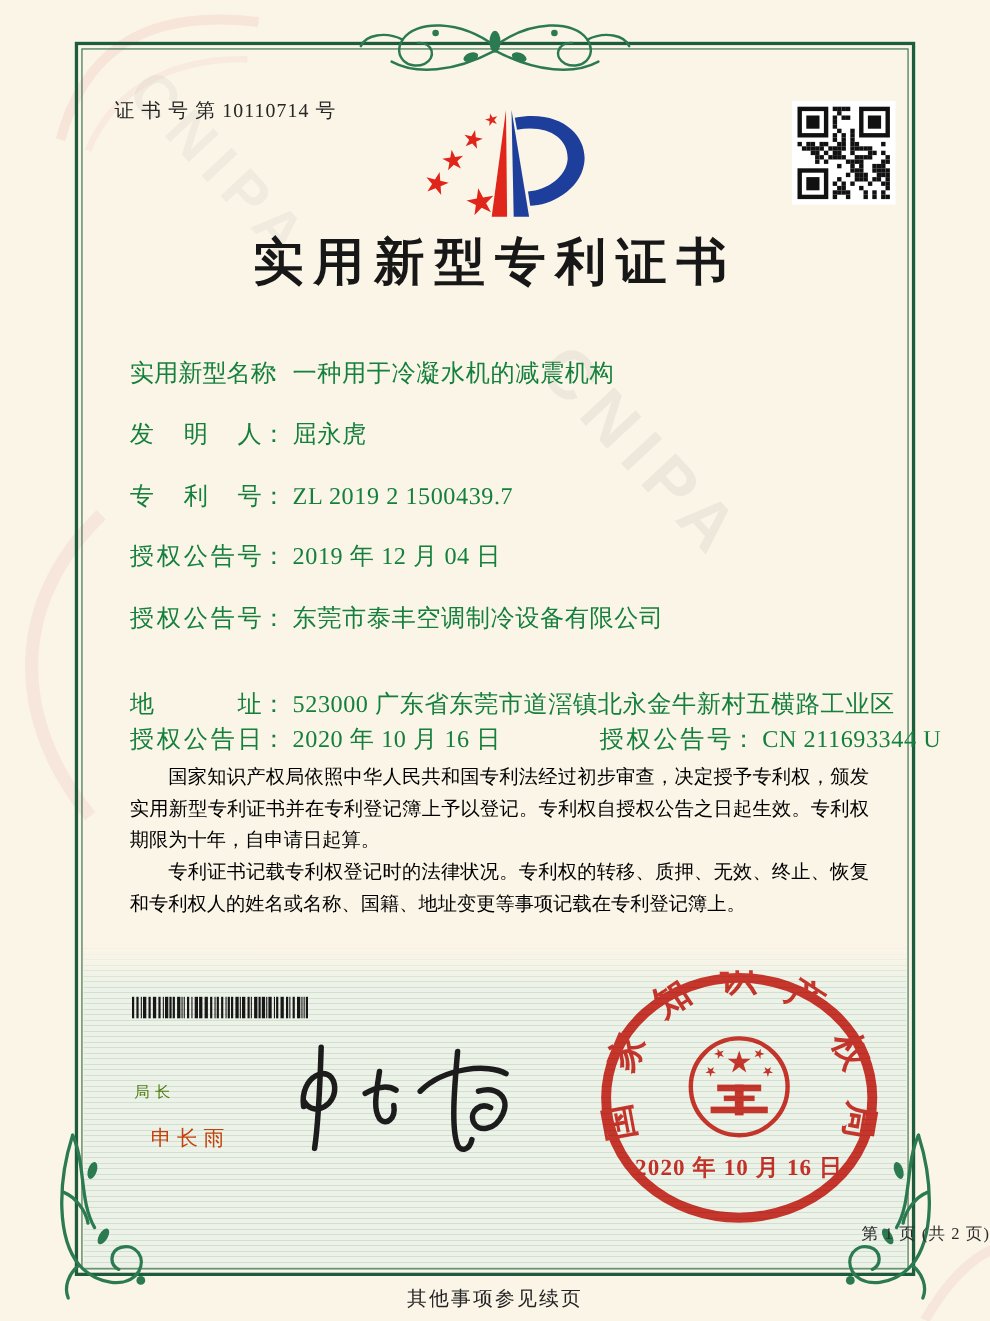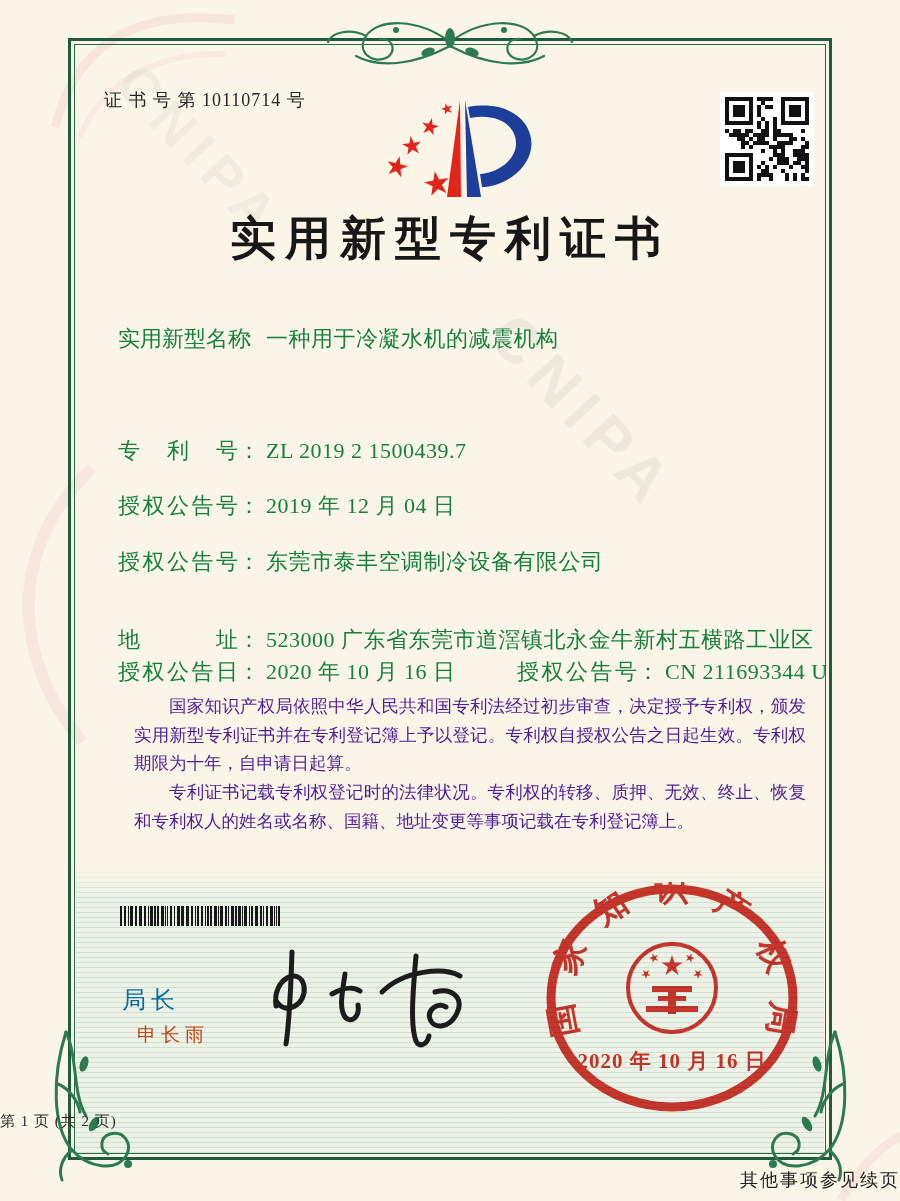--- a/index.html
+++ b/index.html
@@ -35,40 +35,40 @@
   #qr-box{left:720px;top:92px;width:94px;height:94px;background:#fff;padding:0;}
   #logo-box{left:383px;top:96px;width:150px;height:104px;}
   #title{left:0;top:208px;width:900px;text-align:center;font-size:46px;font-weight:bold;
          letter-spacing:9px;color:#171717;}
 
   .field-row{left:118px;width:680px;font-size:22px;color:#15803d;white-space:nowrap;}
   .field-label{display:inline-block;width:120px;text-align:justify;text-align-last:justify;}
   .field-label::after{content:"";}
   .field-colon{display:inline-block;margin-right:6px;}
   .field-value{letter-spacing:.5px;}
-  .field-right{margin-left:56px;}
+  .field-right{margin-left:84px;}
 
   #paragraphs{left:118px;top:692px;width:672px;font-size:17.5px;line-height:1.64;
-              color:#4c1d95;text-align:justify;margin-left:16px;}
+              color:#000000;text-align:justify;}
   #paragraphs p{margin:0;text-indent:2em;}
 
   #barcode{left:120px;top:906px;width:240px;height:20px;overflow:hidden;white-space:nowrap;font-size:0;}
   #barcode span{display:inline-block;height:100%;background:#171717;}
 
-  #officer-title{left:122px;top:984px;font-size:24px;letter-spacing:5px;color:#0369a1;
+  #officer-title{left:122px;top:984px;font-size:14px;letter-spacing:5px;color:#4d7c0f;
                  font-family:"Liberation Sans","DejaVu Sans",sans-serif;}
   #officer-name{left:137px;top:1022px;font-size:19px;letter-spacing:5px;color:#c2410c;
                 font-family:Liberation Mono, monospace;}
   #signature{left:246px;top:942px;width:240px;height:118px;}
 
   #seal{left:542px;top:882px;width:260px;height:242px;mix-blend-mode:multiply;opacity:.92;}
 
-  #page-info{left:0;top:1112px;width:900px;text-align:left;font-size:15px;
+  #page-info{left:0;top:1112px;width:900px;text-align:right;font-size:15px;
              letter-spacing:1px;color:#2c2c2c;}
-  #continuation-note{left:0;top:1168px;width:900px;text-align:right;font-size:18px;
+  #continuation-note{left:0;top:1168px;width:900px;text-align:center;font-size:18px;
                      letter-spacing:2px;color:#222;}
 </style>
 </head>
 <body>
 
 <div id="page">
 
   <div class="wm small" style="left:150px;top:52px;font-size:54px;">CNIPA</div>
   <div class="wm" style="left:528px;top:300px;font-size:62px;">CNIPA</div>
 
@@ -287,20 +287,23 @@
       <polygon points="82,4 84,101 98,101" fill="#1e3e9b"></polygon>
       <path d="M85,11 C130,3 152,30 148,53 C144,77 117,91 99,91 L97,78 C115,77 132,64 133,49 C134,29 114,17 87,22 Z" fill="#1e3e9b"></path>
     </svg>
   </div>
 
   <div class="content" id="title">实用新型专利证书</div>
 
   <div class="content field-row" style="top:324px;">
     <span class="field-label">实用新型名称</span><span class="field-colon">：</span><span class="field-value">一种用于冷凝水机的减震机构</span>
   </div>
+  <div class="content field-row" style="top:380px;">
+    <span class="field-label">发明人</span><span class="field-colon">：</span><span class="field-value">屈永虎</span>
+  </div>
   <div class="content field-row" style="top:436px;">
     <span class="field-label">专利号</span><span class="field-colon">：</span><span class="field-value">ZL 2019 2 1500439.7</span>
   </div>
   <div class="content field-row" style="top:491px;">
     <span class="field-label">授权公告号</span><span class="field-colon">：</span><span class="field-value">2019 年 12 月 04 日</span>
   </div>
   <div class="content field-row" style="top:547px;">
     <span class="field-label">授权公告号</span><span class="field-colon">：</span><span class="field-value">东莞市泰丰空调制冷设备有限公司</span>
   </div>
   <div class="content field-row" style="top:625px;">

